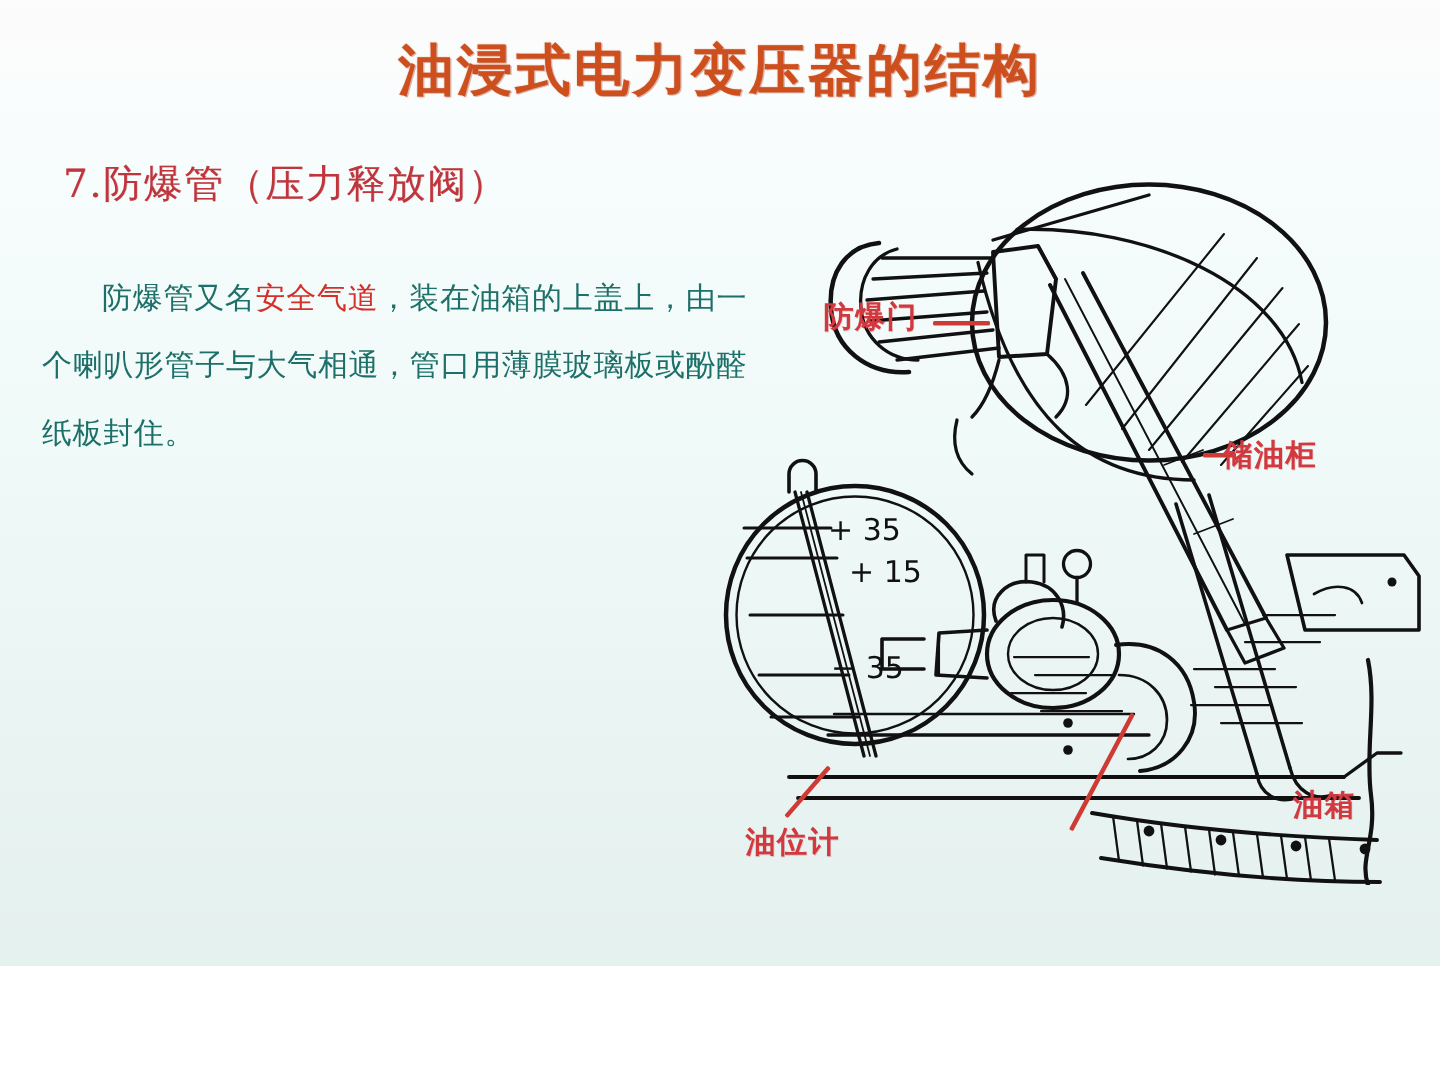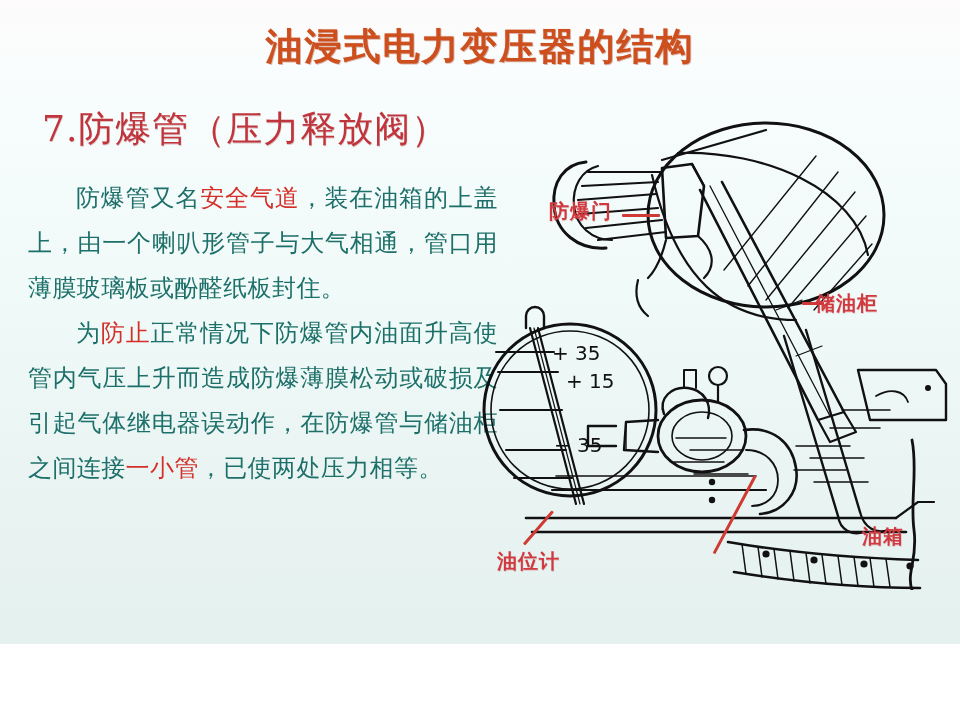--- a/index.html
+++ b/index.html
@@ -41,34 +41,34 @@
     color: #cd4f1e;
     text-shadow: 1px 1px 0 rgba(150,40,10,0.30), 0 0 1px rgba(210,90,40,0.6);
   }
 
   
   .subtitle {
     position: absolute;
     top: 105px;
     left: 42px;
     font-family: "DejaVu Serif", "Liberation Serif", serif;
-    font-size: 36px;
+    font-size: 26px;
     color: #c0353c;
     letter-spacing: 1px;
     text-shadow: 0.5px 0.5px 0 rgba(140,25,35,0.25);
   }
 
   
   .body-text {
     position: absolute;
     top: 176px;
     left: 28px;
     width: 470px;
     font-family: "DejaVu Serif", "Liberation Serif", serif;
-    font-size: 24px;
+    font-size: 20px;
     line-height: 45px;
     color: #1d6f69;
     letter-spacing: 0.4px;
     text-align: justify;
   }
   .para { margin: 0; text-indent: 2em; }
   .para + .para { margin-top: 0px; }
   .hl { color: #d4302a; }
 
   
@@ -143,21 +143,20 @@
 <body>
 
 <div class="slide">
 
   <div class="title">油浸式电力变压器的结构</div>
 
   <div class="subtitle">7.防爆管（压力释放阀）</div>
 
   <div class="body-text">
     <p class="para"><span>防爆管又名</span><span class="hl">安全气道</span><span>，装在油箱的上盖上，由一个喇叭形管子与大气相通，管口用薄膜玻璃板或酚醛纸板封住。</span></p>
-    <p class="para"><span>为</span><span class="hl">防止</span><span>正常情况下防爆管内油面升高使管内气压上升而造成防爆薄膜松动或破损及引起气体继电器误动作，在防爆管与储油柜之间连接</span><span class="hl">一小管</span><span>，已使两处压力相等。</span></p>
   </div>
 
   <div class="diagram">
     <svg width="494" height="470" viewBox="0 0 494 470" xmlns="http://www.w3.org/2000/svg">
       <g fill="none" stroke="#111" stroke-width="2.2" stroke-linecap="round" stroke-linejoin="round">
 
         <g>
           <ellipse cx="300" cy="95" rx="118" ry="92" stroke-width="3"></ellipse>
           <path d="M196 40 L300 10"></path>
           <path d="M186 55 C 210 160, 260 200, 330 200"></path>

